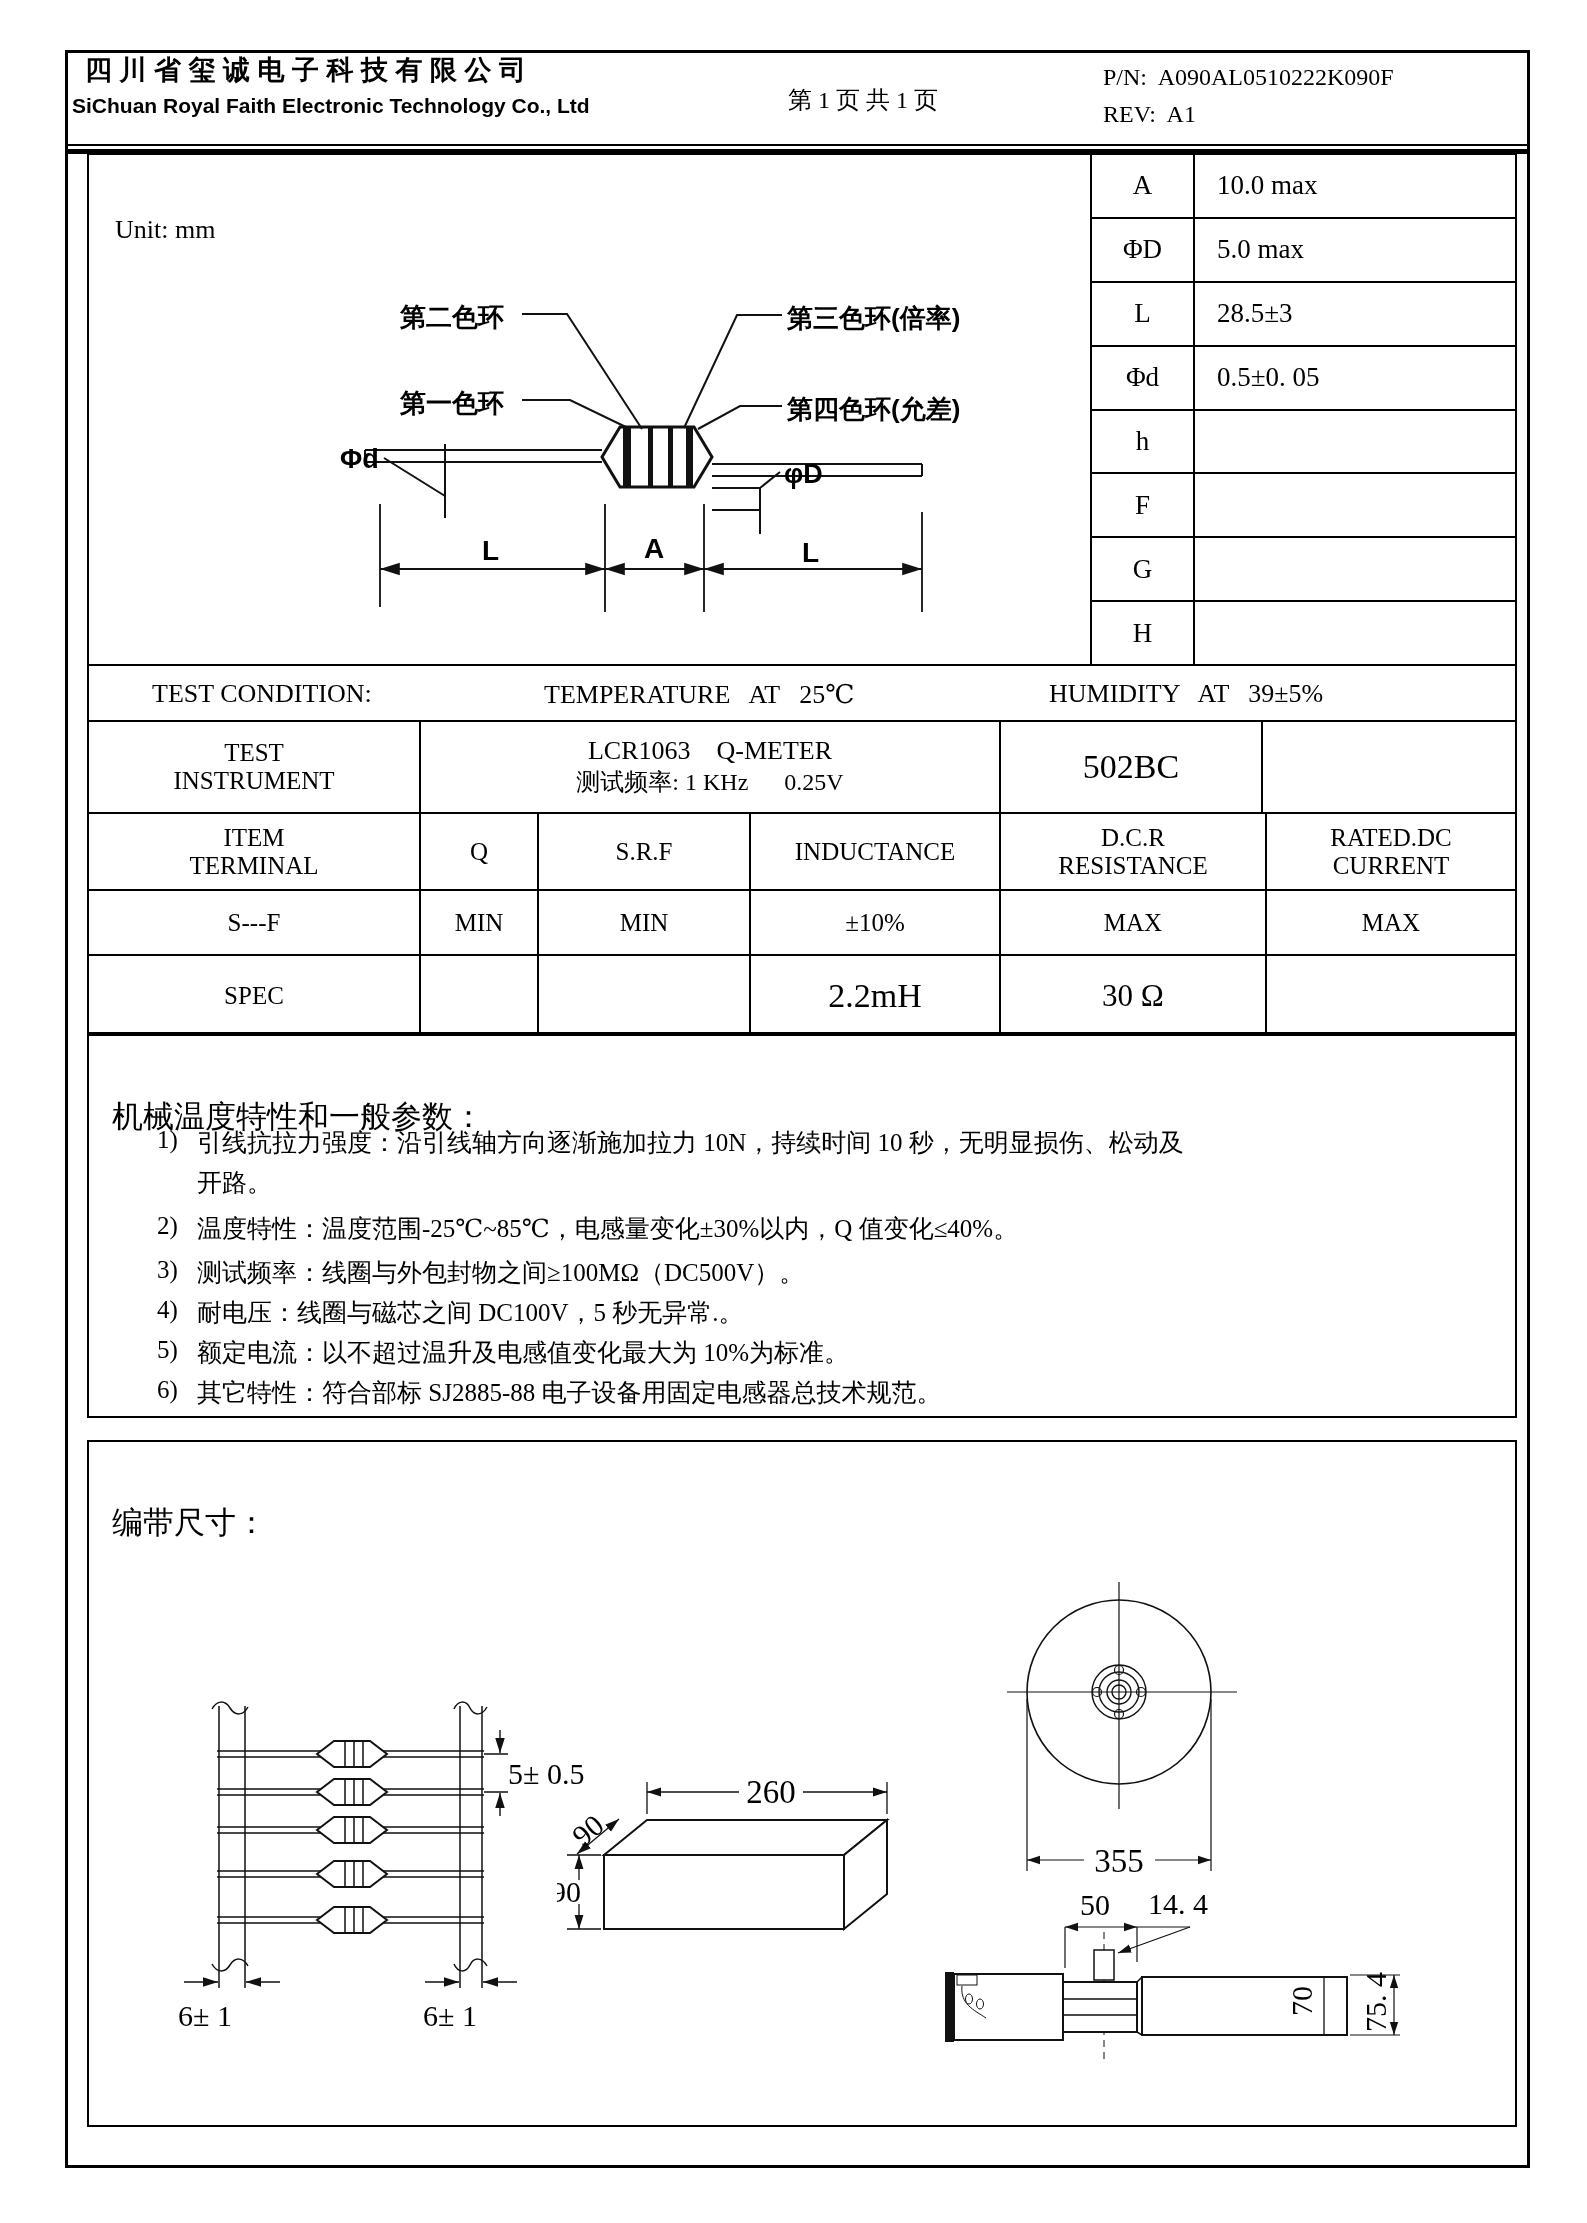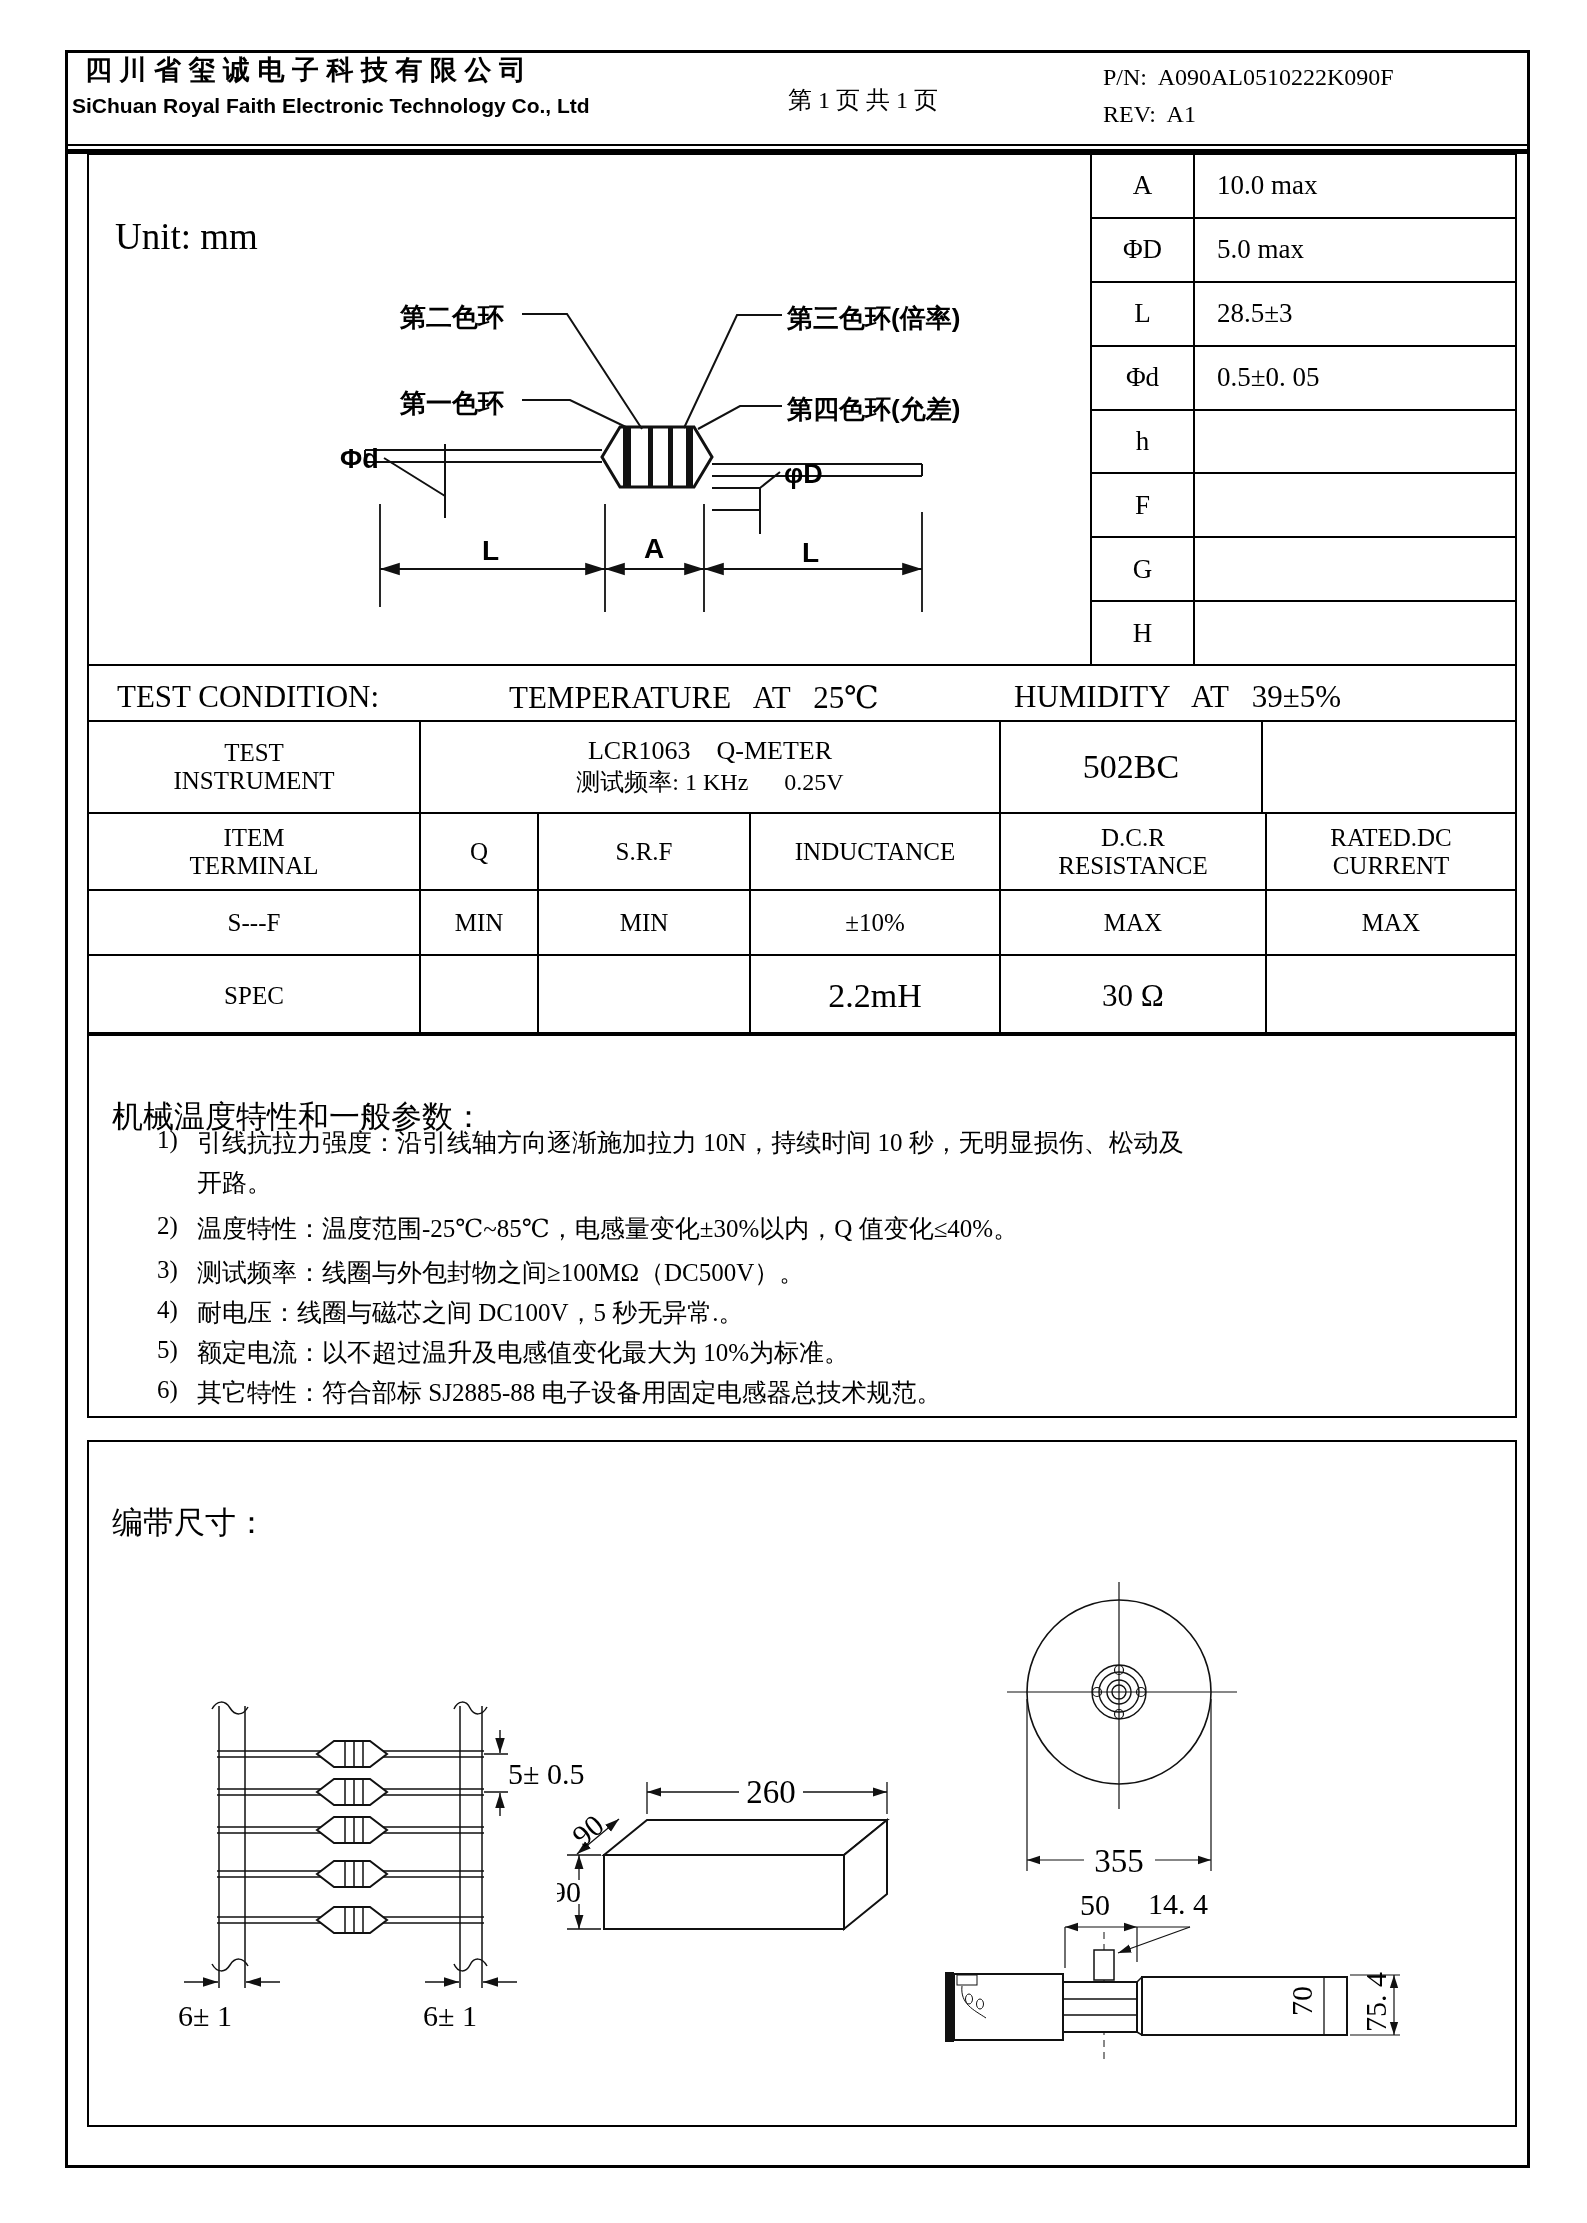--- a/index.html
+++ b/index.html
@@ -12,33 +12,33 @@
   .company-en{left:72px;top:94px;font-size:21px;font-weight:bold;font-family:"Liberation Sans",sans-serif;}
   .page-info{left:788px;top:84px;font-size:24px;}
   .pn{left:1103px;top:64px;font-size:24px;}
   .rev{left:1103px;top:101px;font-size:24px;}
   .double-line{position:absolute;left:65px;top:144px;width:1465px;height:10px;
         border-top:2px solid #000;border-bottom:5px solid #000;box-sizing:border-box;}
   .box{position:absolute;border:2px solid #000;box-sizing:border-box;}
   .main-box{left:87px;top:153px;width:1430px;height:881px;}
   .mech-box{left:87px;top:1034px;width:1430px;height:384px;}
   .tape-box{left:87px;top:1440px;width:1430px;height:687px;}
-  .unit{left:26px;top:60px;font-size:37px;font-family:Liberation Serif, serif;}
+  .unit{left:26px;top:60px;font-size:26px;font-family:Liberation Serif, serif;}
   .dim-table{position:absolute;left:1001px;top:0;width:427px;height:509px;
         border-left:2px solid #000;box-sizing:border-box;display:flex;flex-direction:column;}
   .dim-row{flex:1;display:flex;border-bottom:2px solid #000;box-sizing:border-box;}
   .dim-row:last-child{border-bottom:none;}
   .dim-param{width:103px;border-right:2px solid #000;box-sizing:border-box;display:flex;
         align-items:center;justify-content:center;font-size:27px;}
   .dim-value{flex:1;display:flex;align-items:center;padding-left:22px;font-size:27px;white-space:pre;}
   .trow{position:absolute;left:0;width:100%;display:flex;border-top:2px solid #000;box-sizing:border-box;}
   .cell{border-left:2px solid #000;box-sizing:border-box;display:flex;flex-direction:column;
         align-items:center;justify-content:center;text-align:center;font-size:25px;white-space:pre;}
   .cell:first-child{border-left:none;}
-  .tc-span{font-size:31px;top:13px;}
+  .tc-span{font-size:26px;top:13px;margin-left:35px;}
   .f-model{font-size:34px;}
   .f-ind{font-size:34px;}
   .f-dcr{font-size:31px;}
   .sec-title{left:23px;top:16px;font-size:31px;margin-top:44px;}
   .mech-item{position:absolute;left:68px;font-size:25px;white-space:pre;display:flex;}
   .mech-num{width:40px;display:inline-block;}
   .mech-cont{position:absolute;left:108px;font-size:25px;white-space:pre;}
   svg{position:absolute;}
   svg text{fill:#000;stroke:none;font-family:"Liberation Serif","DejaVu Serif",serif;}
   .svg-cjk{font:600 26px "Liberation Sans","DejaVu Sans",sans-serif;}

